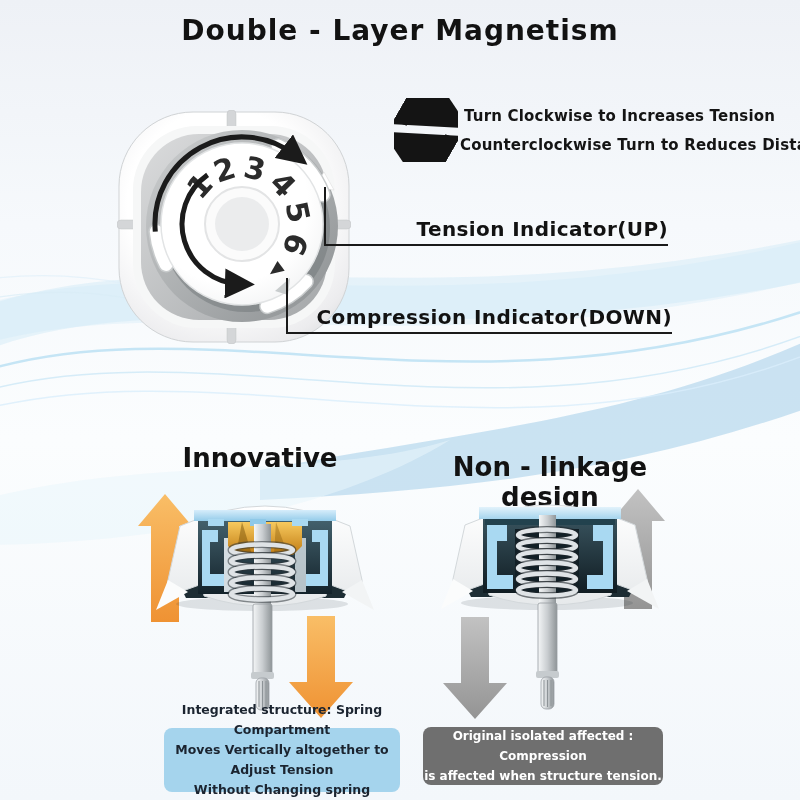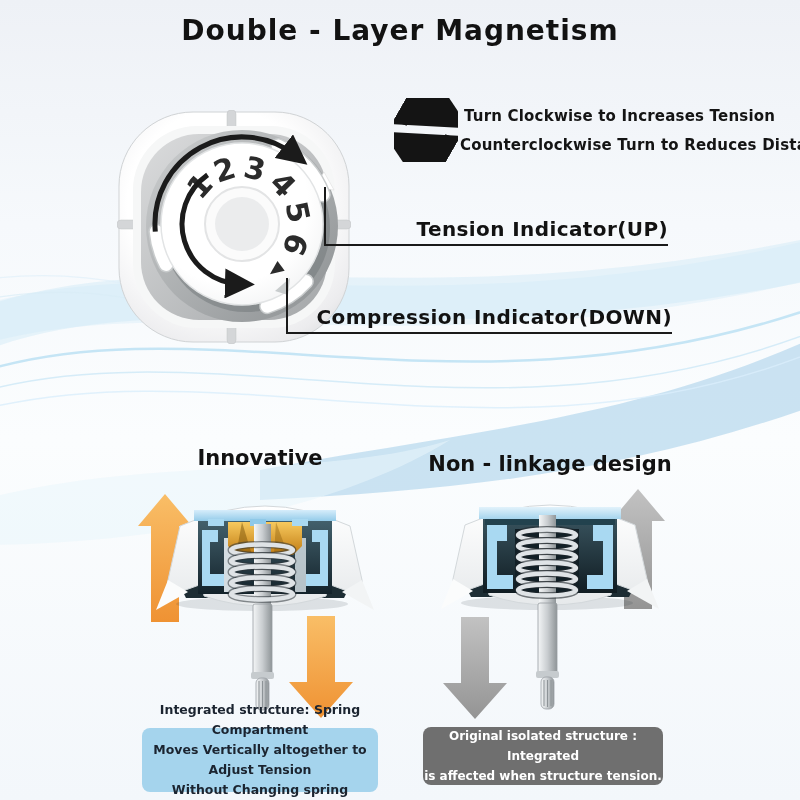--- a/index.html
+++ b/index.html
@@ -12,27 +12,27 @@
   .abs{position:absolute;}
   .page-title{
     left:0;top:14px;width:800px;text-align:center;
     font-size:28px;font-weight:bold;letter-spacing:1px;color:#121212;
   }
   .rot-line{font-size:15px;font-weight:bold;letter-spacing:.2px;color:#141414;white-space:nowrap;}
   .callout{
     font-size:20px;font-weight:bold;letter-spacing:.4px;color:#121212;
     text-align:right;white-space:nowrap;
   }
-  .cmp-heading{font-size:21px;font-weight:bold;color:#121212;text-align:center;}
+  .cmp-heading{font-size:26px;font-weight:bold;color:#121212;text-align:center;}
   .cmp-heading .ln{display:block;}
   .note-box{
     border-radius:8px;text-align:center;font-weight:bold;
     display:flex;flex-direction:column;justify-content:center;
   }
-  .note-box.blue{background:#A5D4ED;color:#1b2430;font-size:12.5px;line-height:20px;}
+  .note-box.blue{background:#A5D4ED;color:#1b2430;font-size:12.5px;line-height:20px;margin-left:22px;}
   .note-box.gray{background:#6F6F6F;color:#ffffff;font-size:12px;line-height:20px;}
   svg{display:block;}
   .dial-num{font-family:"DejaVu Sans","Liberation Sans",sans-serif;font-size:30px;font-weight:bold;fill:#2b2b2b;}
 </style>
 </head>
 <body>
 
 <div class="stage">
 
   <svg class="abs" style="left:0;top:0" width="800" height="800" viewBox="0 0 800 800" aria-hidden="true">
@@ -278,17 +278,17 @@
     <rect x="126" y="192" width="13" height="32" rx="5" fill="url(#metalR)" stroke="#9aa0a4" stroke-width="0.8"></rect>
     <path d="M129,195 v26 M132.5,195 v27 M136,195 v26" stroke="#8d9397" stroke-width="1"></path>
   </svg>
 
   <div class="abs note-box blue" style="left:142px;top:728px;width:236px;height:64px">
     <div>Integrated structure: Spring Compartment</div>
     <div>Moves Vertically altogether to Adjust Tension</div>
     <div>Without Changing spring compression</div>
   </div>
   <div class="abs note-box gray" style="left:423px;top:727px;width:240px;height:58px">
-    <div>Original isolated structure : Integrated</div>
+    <div>Original isolated affected : Compression</div>
     <div>is affected when structure tension.</div>
   </div>
 
 </div>
 
 </body></html>

